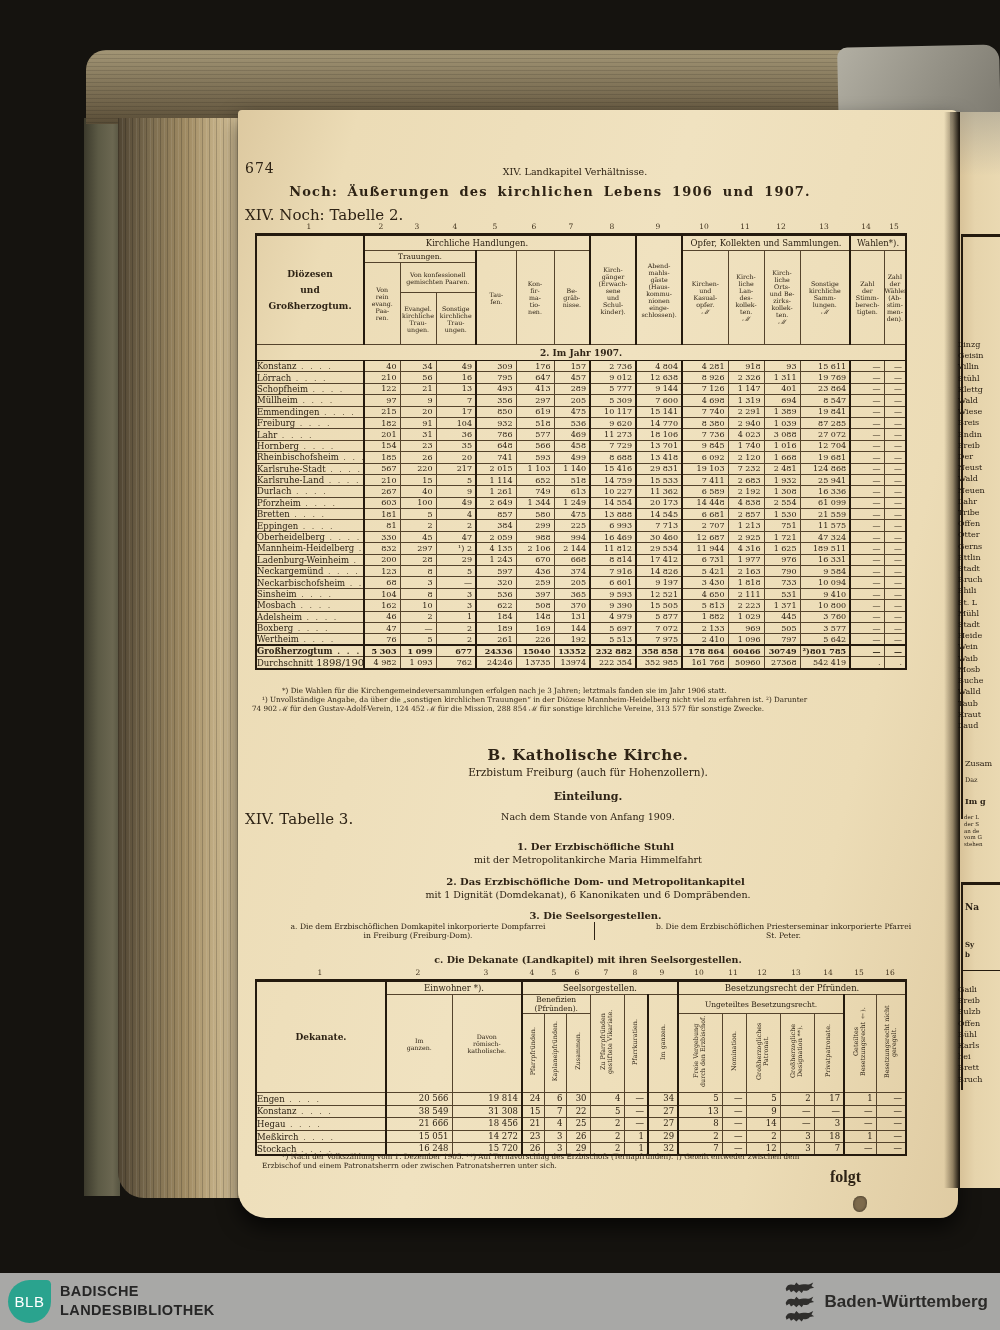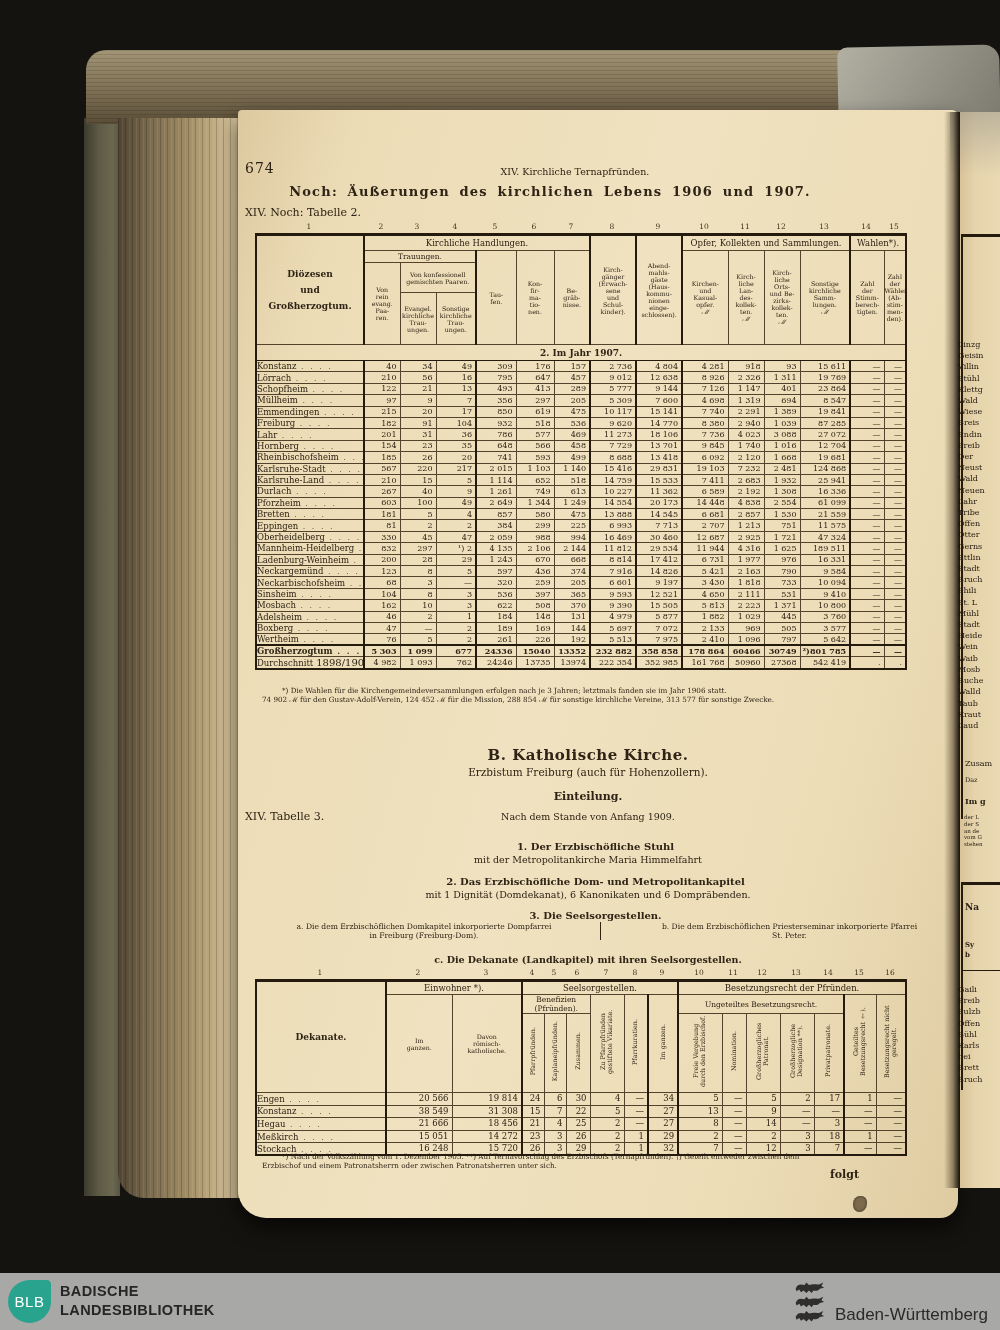--- a/index.html
+++ b/index.html
@@ -30,35 +30,35 @@
   
   .page{position:absolute;left:238px;top:110px;width:720px;height:1108px;
     background:linear-gradient(105deg,#ddc9a0 0%,#ecdcb6 12%,#f0e2c0 45%,#ecdcb6 78%,#dfcba2 100%);
     border-radius:4px 6px 18px 28px;box-shadow:0 10px 20px rgba(0,0,0,.65);}
   .abs{position:absolute;}
   .ctr{text-align:center;}
   .pre{white-space:pre-line;}
   .pagenum{font-size:14px;letter-spacing:1px;}
   .runhead{font-size:9.5px;}
   .maintitle{font-size:13px;font-weight:bold;letter-spacing:1.2px;word-spacing:4px;}
-  .tbllabel{font-size:11px;}
+  .tbllabel{font-size:15px;}
   .sechead{font-size:15px;font-weight:bold;letter-spacing:.5px;}
   .subhead{font-size:10.5px;}
   .secbold{font-size:11px;font-weight:bold;}
   .stand{font-size:9.5px;}
   .numt{font-size:10px;font-weight:bold;padding-left:15px;}
   .numsub{font-size:9.5px;}
   .abwrap{display:flex;width:720px;font-size:7.6px;line-height:9px;}
   .abwrap .half{width:352px;text-align:center;}
   .abwrap .half.r{border-left:1.5px solid #2e2315;padding-left:18px;width:360px;}
   .cline{font-size:9.5px;font-weight:bold;}
   .fn{font-size:7.2px;line-height:9px;width:668px;}
   .fnl:first-child{text-indent:30px;}
   .fnl:nth-child(2){text-indent:10px;}
-  .catch{font-size:11px;font-weight:bold;}
+  .catch{font-size:16px;font-weight:bold;font-family:Liberation Serif, serif;}
 
   
   table{border-collapse:collapse;table-layout:fixed;}
   .cnt{position:absolute;width:650px;}
   .cnt td{border:none;font-size:7.5px;text-align:center;height:12px;color:#40321d;padding:0;}
   .t{position:absolute;width:650px;border:2px solid #241a0e;border-top:3px solid #241a0e;}
   .t th,.t td{border:1px solid #54432c;padding:0;font-weight:normal;overflow:hidden;}
   .hl{border-left:2px solid #241a0e !important;}
   .hname{font-size:9px;border-right:2px solid #241a0e !important;}
   .hdz{font-size:9px;font-weight:bold;line-height:16px;display:block;}
@@ -102,37 +102,37 @@
   .rp-rule{position:absolute;left:3px;width:39px;border-top:1.5px solid #241a0e;}
 
   
   .bar{position:absolute;left:0;top:1273px;width:1000px;height:57px;background:#a8a8a6;
     font-family:"Liberation Sans","DejaVu Sans",sans-serif;}
   .blb-logo{position:absolute;left:8px;top:7px;width:43px;height:43px;border-radius:50% 10% 50% 50%;
     display:flex;align-items:center;justify-content:center;}
   .blb-abbr{color:#ffffff;font-weight:normal;font-size:15px;letter-spacing:.5px;}
   .blb-words{position:absolute;left:60px;top:9px;font-weight:bold;font-size:14.5px;line-height:19px;
     color:#262626;letter-spacing:.4px;}
-  .bw{position:absolute;right:12px;top:6px;display:flex;align-items:flex-end;}
+  .bw{position:absolute;right:12px;top:6px;display:flex;align-items:center;font-weight:bold;}
   .bw-text{font-size:17px;color:#2b2a28;margin-left:10px;}
 </style>
 </head>
 <body>
 
 <div class="stage">
 
   <div class="cover-edge"></div>
   <div class="top-band"></div>
   <div class="left-stack"></div>
   <div class="silver-frag"></div>
 
   <div class="page">
 
     <div class="abs pagenum" style="left:7px;top:50px;">674</div>
-    <div class="abs runhead ctr" style="left:137px;top:56px;width:400px;">XIV. Kirchliche Ternapfründen.</div>
+    <div class="abs runhead ctr" style="left:137px;top:56px;width:400px;">XIV. Landkapitel Verhältnisse.</div>
     <div class="abs maintitle ctr" style="left:12px;top:74px;width:600px;">Noch: Äußerungen des kirchlichen Lebens 1906 und 1907.</div>
     <div class="abs tbllabel" style="left:7px;top:96px;">XIV. Noch: Tabelle 2.</div>
 
     <table class="cnt" style="left:17px;top:110px;">
       <colgroup>
           <col class="a1">
           <col class="a2">
           <col class="a3">
           <col class="a4">
           <col class="a5">
@@ -738,36 +738,37 @@
             <td class="num">27368</td>
             <td class="num">542 419</td>
             <td class="num hl">.</td>
             <td class="num">.</td>
           </tr>
         </tbody>
     </table>
 
     <div class="abs fn" id="fn2" style="left:14px;top:576px;">
         <div class="fnl">*) Die Wahlen für die Kirchengemeindeversammlungen erfolgen nach je 3 Jahren; letztmals fanden sie im Jahr 1906 statt.</div>
+        <div class="fnl">¹) Unvollständige Angabe, da über die „sonstigen kirchlichen Trauungen“ in der Diözese Mannheim-Heidelberg nicht viel zu erfahren ist.   ²) Darunter</div>
         <div class="fnl">74 902 ℳ für den Gustav-Adolf-Verein, 124 452 ℳ für die Mission, 288 854 ℳ für sonstige kirchliche Vereine, 313 577 für sonstige Zwecke.</div>
       </div>
 
     <div class="abs subhead ctr" style="left:0;top:656px;width:700px;">Erzbistum Freiburg (auch für Hohenzollern).</div>
     <div class="abs sechead ctr" style="left:0;top:636px;width:700px;">B. Katholische Kirche.</div>
     <div class="abs secbold ctr" style="left:0;top:680px;width:700px;">Einteilung.</div>
     <div class="abs tbllabel" style="left:7px;top:700px;">XIV. Tabelle 3.</div>
     <div class="abs stand ctr" style="left:0;top:701px;width:700px;">Nach dem Stande von Anfang 1909.</div>
 
     <div class="abs numt ctr" style="left:0;top:731px;width:700px;">1. Der Erzbischöfliche Stuhl</div>
     <div class="abs numsub ctr" style="left:0;top:744px;width:700px;">mit der Metropolitankirche Maria Himmelfahrt</div>
     <div class="abs numt ctr" style="left:0;top:766px;width:700px;">2. Das Erzbischöfliche Dom- und Metropolitankapitel</div>
     <div class="abs numsub ctr" style="left:0;top:779px;width:700px;">mit 1 Dignität (Domdekanat), 6 Kanonikaten und 6 Dompräbenden.</div>
     <div class="abs numt ctr" style="left:0;top:800px;width:700px;">3. Die Seelsorgestellen.</div>
 
-    <div class="abs abwrap" style="left:10px;top:812px;align-items:flex-end;">
+    <div class="abs abwrap" style="left:4px;top:812px;align-items:flex-end;">
       <div class="half pre">a. Die dem Erzbischöflichen Domkapitel inkorporierte Dompfarrei
 in Freiburg (Freiburg-Dom).</div>
       <div class="half r pre">b. Die dem Erzbischöflichen Priesterseminar inkorporierte Pfarrei
 St. Peter.</div>
     </div>
 
     <div class="abs cline ctr" style="left:0;top:844px;width:700px;">c. Die Dekanate (Landkapitel) mit ihren Seelsorgestellen.</div>
 
     <table class="cnt" style="left:17px;top:856px;">
       <colgroup>

